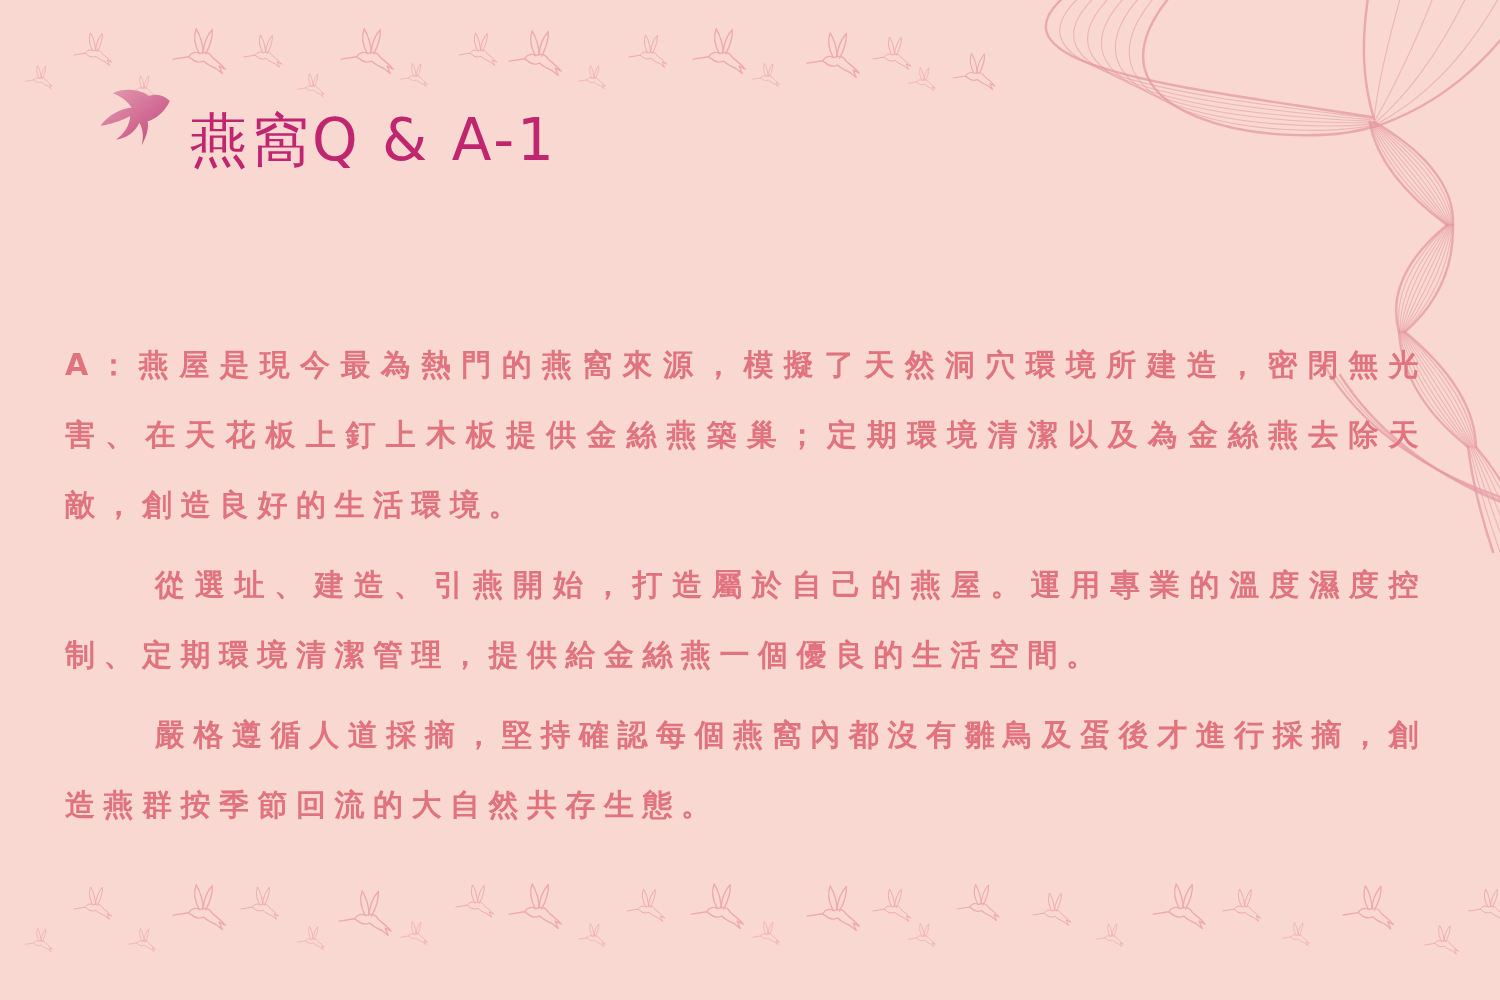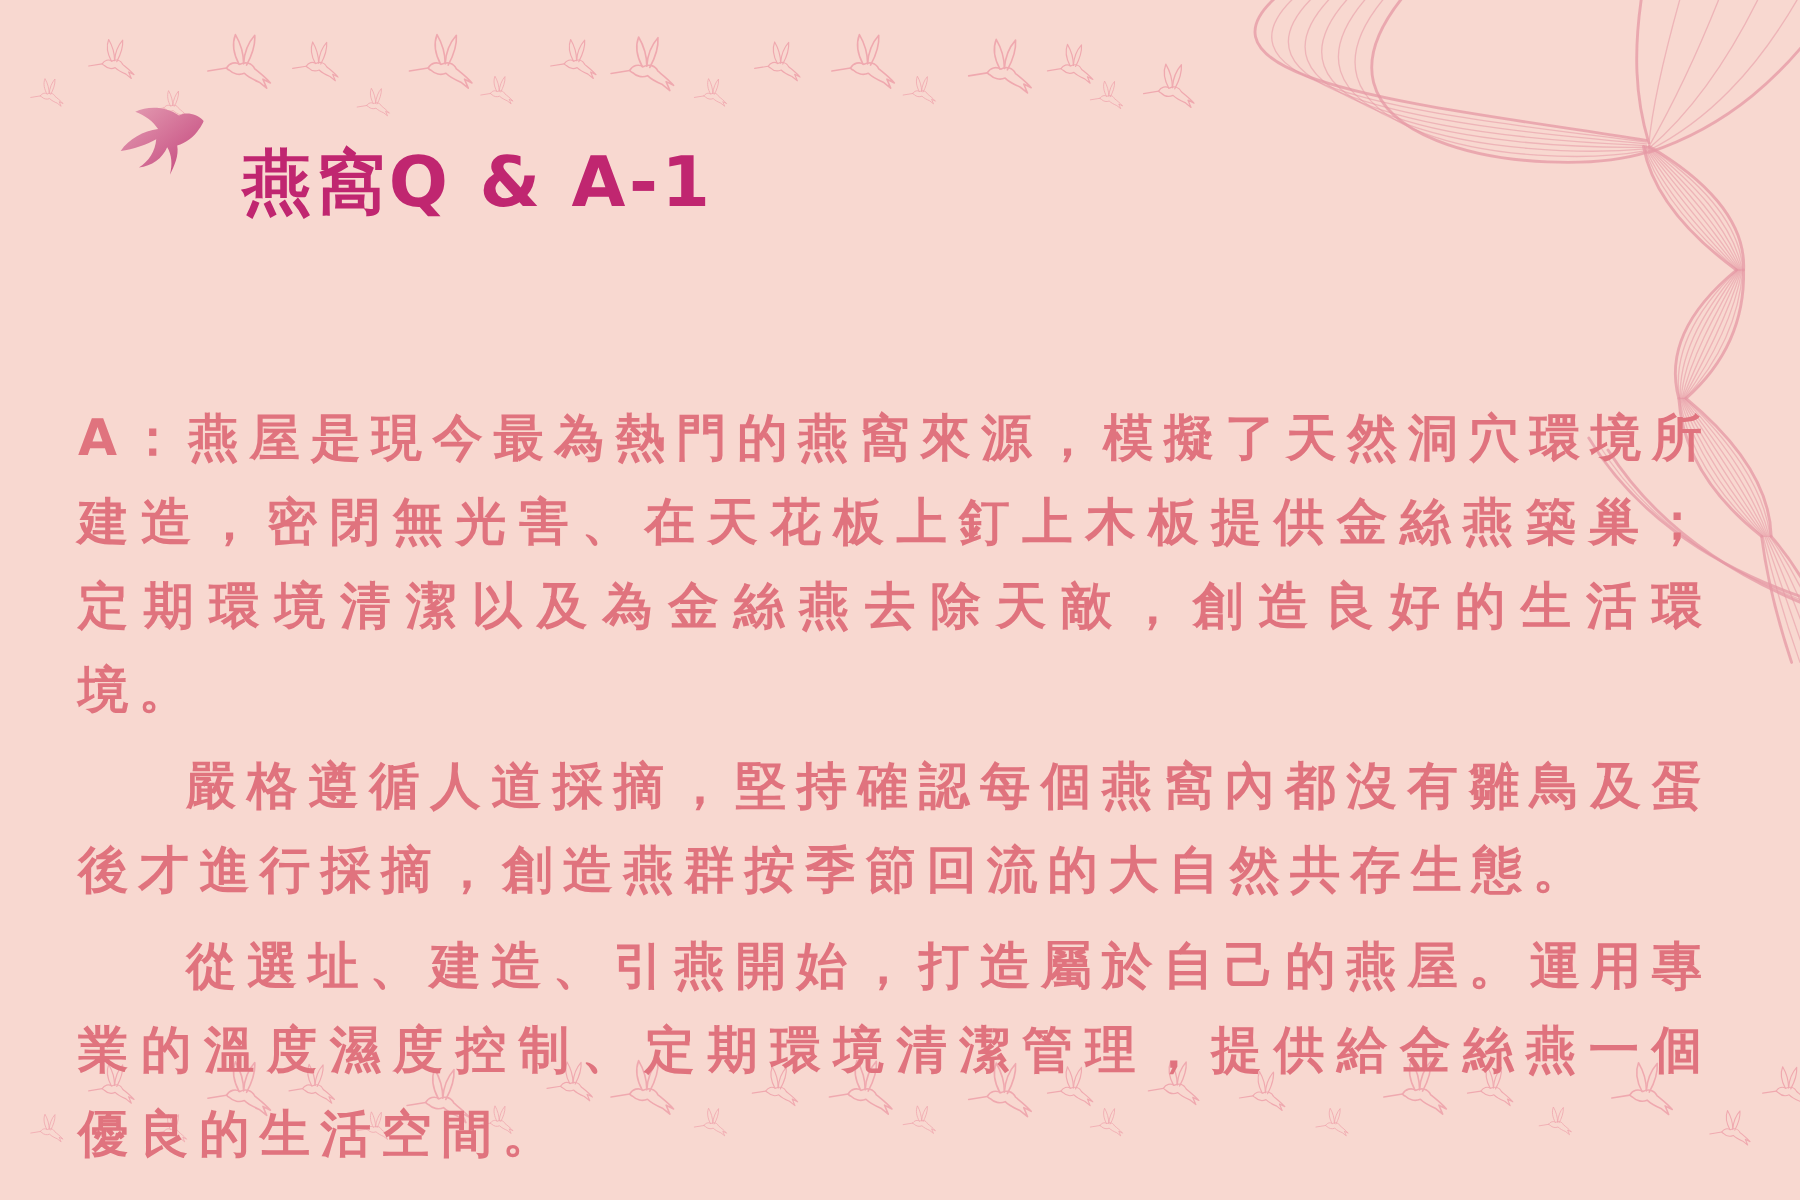--- a/index.html
+++ b/index.html
@@ -16,32 +16,32 @@
     font-family:"DejaVu Sans", sans-serif;
     position:relative;overflow:hidden;
   }
   .page{position:absolute;inset:0;}
   #deco-layer{position:absolute;left:0;top:0;width:1500px;height:1000px;pointer-events:none;}
   .bird{stroke:var(--deco);fill:none;stroke-width:2.2;stroke-linecap:round;stroke-linejoin:round;opacity:.8;}
   .strand{stroke:var(--strand);fill:none;stroke-width:1.1;stroke-linecap:round;opacity:.55;}
   .strand.thick{stroke-width:2.4;opacity:.75;}
   .swallow{position:absolute;left:96px;top:78px;width:76px;height:82px;}
   .title{
-    position:absolute;left:186px;top:103px;margin:16px;
-    font-size:58px;font-weight:700;line-height:1.15;
+    position:absolute;left:186px;top:103px;margin:4px;
+    font-size:58px;font-weight:400;line-height:1.15;
     color:var(--title);letter-spacing:3px;white-space:nowrap;
   }
   .question{
     position:absolute;left:65px;top:226px;
     font-size:38px;font-weight:700;line-height:1.2;
     color:var(--text);letter-spacing:10px;white-space:nowrap;
   }
   .answer{
     position:absolute;left:65px;top:330px;width:1362px;
-    font-size:42px;font-weight:700;line-height:70px;
+    font-size:30px;font-weight:700;line-height:70px;
     color:var(--text);letter-spacing:8.5px;
     text-align:justify;text-justify:inter-character;
   }
   .answer p{margin:0;}
   .answer p + p{margin-top:10px;}
   .answer p.indent{text-indent:90px;}
 </style>
 </head>
 <body>
 
@@ -166,17 +166,17 @@
 
   <svg class="swallow" viewBox="0 0 100 80">
     <path fill="url(#swallow-grad)" d="M97,16 C89,8 78,6 70,10 C56,0 36,-1 22,6 C33,10 42,17 47,25 C31,27 15,36 6,49 C20,47 34,42 45,36 C44,49 37,60 26,67 C40,66 52,57 57,45 C62,53 63,64 60,75 C65,65 70,54 68,43 C77,41 87,33 92,25 C94,22 96,19 97,16 Z"></path>
   </svg>
 
   <h1 class="title">燕窩Q &amp; A-1</h1>
 
 
   <div class="answer">
     <p>A：燕屋是現今最為熱門的燕窩來源，模擬了天然洞穴環境所建造，密閉無光害、在天花板上釘上木板提供金絲燕築巢；定期環境清潔以及為金絲燕去除天敵，創造良好的生活環境。</p>
+    <p class="indent">從選址、建造、引燕開始，打造屬於自己的燕屋。運用專業的溫度濕度控制、定期環境清潔管理，提供給金絲燕一個優良的生活空間。</p>
     <p class="indent">嚴格遵循人道採摘，堅持確認每個燕窩內都沒有雛鳥及蛋後才進行採摘，創造燕群按季節回流的大自然共存生態。</p>
-    <p class="indent">從選址、建造、引燕開始，打造屬於自己的燕屋。運用專業的溫度濕度控制、定期環境清潔管理，提供給金絲燕一個優良的生活空間。</p>
   </div>
 
 </div>
 
 </body></html>

